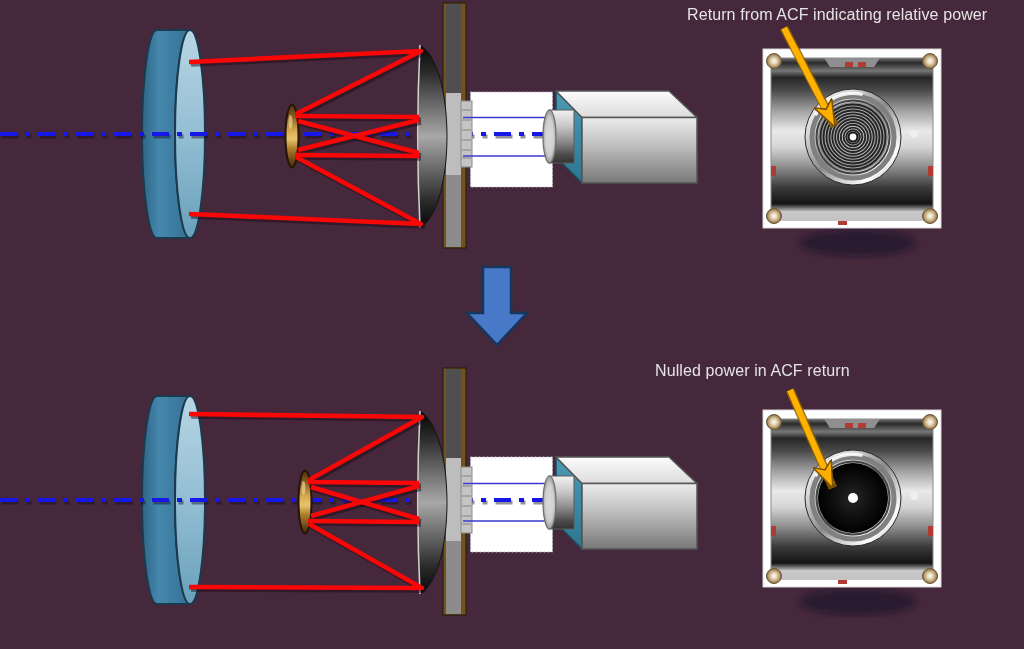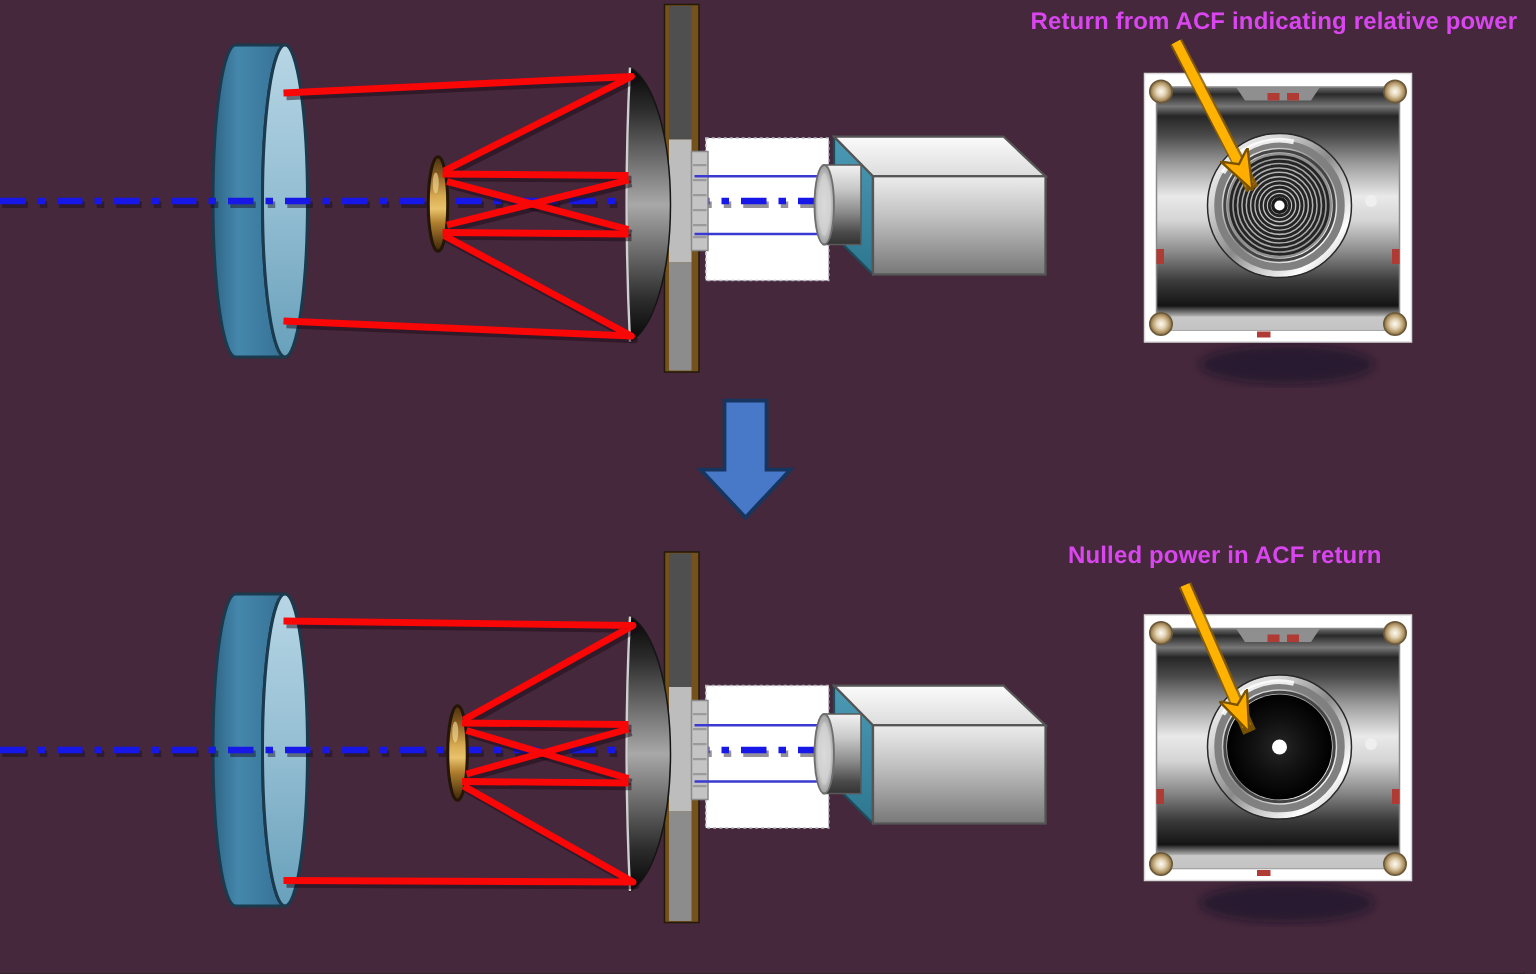--- a/index.html
+++ b/index.html
@@ -4,25 +4,25 @@
 <style>
   html,body{margin:0;padding:0;background:#222;}
   .canvas{
     position:relative;width:1024px;height:649px;overflow:hidden;
     background:#45283b;
     font-family:"Liberation Sans", sans-serif;
   }
   .scene-svg{position:absolute;left:0;top:0;}
   .caption{
     position:absolute;
-    font-weight:bold;font-size:16px;line-height:19px;color:#d946ef;
+    font-weight:normal;font-size:16px;line-height:19px;color:#e5e5e5;
     letter-spacing:0.1px;white-space:nowrap;
   }
   .caption-top{left:687px;top:5px;}
-  .caption-bottom{left:712px;top:361px;}
+  .caption-bottom{left:655px;top:361px;}
 </style>
 </head>
 <body>
 
 <div class="canvas">
 
 <svg class="scene-svg" width="1024" height="649" viewBox="0 0 1024 649">
   <defs>
     <linearGradient id="lensBody" x1="0" y1="0" x2="1" y2="0">
       <stop offset="0" stop-color="#2e6585"></stop>

